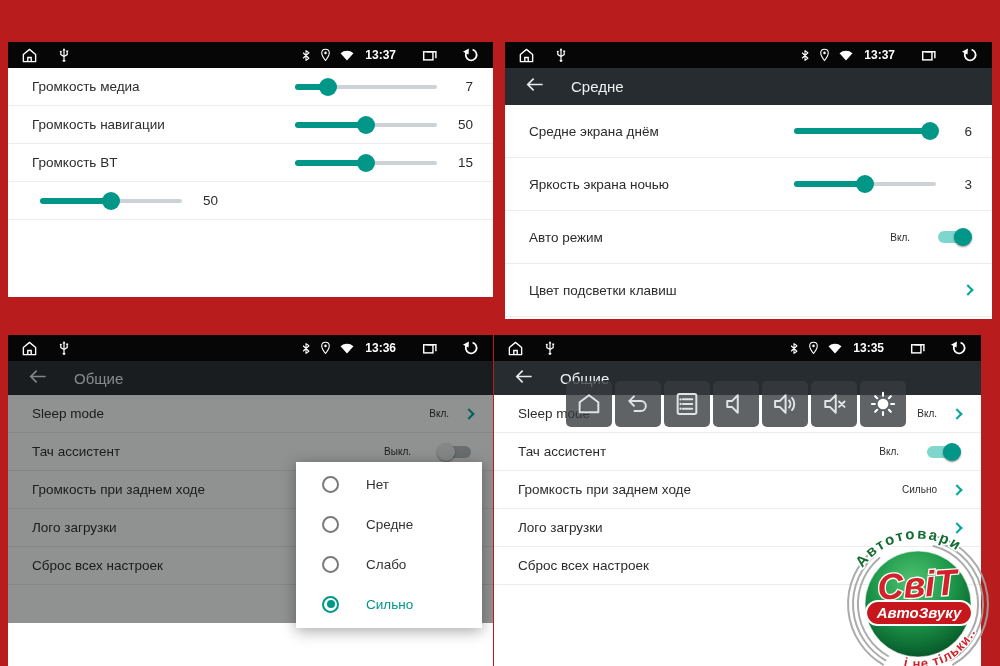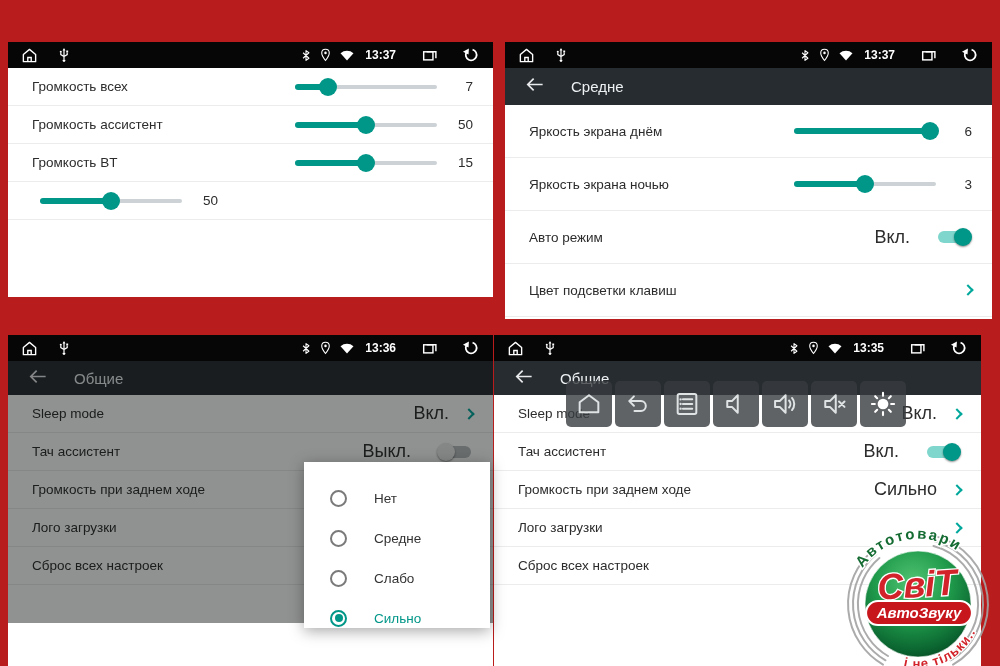--- a/index.html
+++ b/index.html
@@ -19,42 +19,42 @@
 
   
   .ab{height:37px;background:#272c31;display:flex;align-items:center;padding-left:21px;}
   .ab.short{height:34px;}
   .ab-title{color:#edf0f1;font-size:15px;margin-left:27px;}
 
   
   .row{display:flex;align-items:center;height:38px;padding:0 20px 0 24px;border-bottom:1px solid #ececec;background:#fff;}
   .row.tall{height:53px;}
   .lbl{font-size:13.5px;color:#2c2c2c;flex:1;white-space:nowrap;}
-  .val{font-size:18px;color:#2c2c2c;white-space:nowrap;}
+  .val{font-size:10px;color:#2c2c2c;white-space:nowrap;}
   .num{width:26px;text-align:right;font-size:13.5px;color:#2c2c2c;}
   .chev{width:8px;height:8px;border-top:2.4px solid var(--accent-bright);border-right:2.4px solid var(--accent-bright);transform:rotate(45deg);margin-left:16px;flex:0 0 auto;}
 
   
   .slider{position:relative;width:142px;height:18px;margin:0 10px 0 8px;flex:0 0 auto;}
   .sl-track{position:absolute;left:0;right:0;top:7px;height:4px;border-radius:2px;background:#ccd2d5;}
   .sl-fill{position:absolute;left:0;top:6px;height:6px;border-radius:3px;background:var(--accent);width:var(--pct,50%);}
   .sl-thumb{position:absolute;top:0;width:18px;height:18px;border-radius:50%;background:var(--accent);left:calc(var(--pct,50%) - 9px);}
 
   
   .toggle{position:relative;width:36px;height:20px;margin-left:26px;flex:0 0 auto;}
   .tg-track{position:absolute;left:2px;right:2px;top:4px;height:12px;border-radius:6px;background:#b9bdbf;}
   .tg-thumb{position:absolute;top:1px;left:0;width:18px;height:18px;border-radius:50%;background:#ececec;box-shadow:0 1px 2px rgba(0,0,0,.45);}
   .toggle.state-on .tg-track{background:#7ed6cc;}
   .toggle.state-on .tg-thumb{left:auto;right:0;background:var(--accent);}
 
   
   .scrim{position:absolute;left:0;top:26px;width:100%;height:262px;background:rgba(8,10,12,.45);z-index:2;}
 
   
-  .dialog{position:absolute;left:296px;top:127px;width:186px;height:166px;background:#fff;z-index:3;box-shadow:0 3px 14px rgba(0,0,0,.35);padding-top:16px;}
+  .dialog{position:absolute;left:288px;top:127px;width:186px;height:166px;background:#fff;z-index:3;box-shadow:0 3px 14px rgba(0,0,0,.35);padding-top:2px;}
   .dlg-item{display:flex;align-items:center;height:40px;padding-left:26px;gap:27px;}
   .radio{width:17px;height:17px;border-radius:50%;border:2px solid #7a7a7a;position:relative;flex:0 0 auto;}
   .dlg-item.state-true .radio{border-color:var(--accent);}
   .dlg-item.state-true .radio::after{content:"";position:absolute;inset:2.5px;border-radius:50%;background:var(--accent);}
   .dlg-lbl{font-size:13.5px;color:#333;}
   .dlg-item.state-true .dlg-lbl{color:var(--accent);}
 
   
   .toolbar{position:absolute;left:72px;top:46px;display:flex;gap:3px;z-index:4;}
   .tb-btn{width:46px;height:46px;border-radius:5px;background:rgba(56,60,64,.8);display:flex;align-items:center;justify-content:center;}
@@ -114,30 +114,30 @@
           </svg>
         </span>
       <span class="sb-ic sb-bk">
           <svg width="18" height="14" viewBox="0 0 20 16">
             <path d="M5 4.5 A6.2 6.2 0 1 0 11.8 1.9" fill="none" stroke="#fff" stroke-width="2"></path>
             <path d="M0.8 4.2 L7.6 0.6 L7.2 7.4 Z" fill="#fff"></path>
           </svg>
         </span>
     </div>
     <div class="row">
-      <span class="lbl">Громкость всех</span>
+      <span class="lbl">Громкость медиа</span>
       <div class="slider" style="--pct: 23%;">
         <div class="sl-track"></div>
         <div class="sl-fill"></div>
         <div class="sl-thumb"></div>
       </div>
       <span class="num">7</span>
     </div>
     <div class="row">
-      <span class="lbl">Громкость ассистент</span>
+      <span class="lbl">Громкость навигации</span>
       <div class="slider" style="--pct: 50%;">
         <div class="sl-track"></div>
         <div class="sl-fill"></div>
         <div class="sl-thumb"></div>
       </div>
       <span class="num">50</span>
     </div>
     <div class="row">
       <span class="lbl">Громкость BT</span>
       <div class="slider" style="--pct: 50%;">
@@ -205,21 +205,21 @@
           </svg>
         </span>
     </div>
     <div class="ab">
       <span><svg width="18" height="15" viewBox="0 0 20 16">
             <path d="M8.5 1.5 L2 8 L8.5 14.5 M2 8 H18.5" fill="none" stroke="#e8eaeb" stroke-width="1.9"></path>
           </svg></span>
       <span class="ab-title">Средне</span>
     </div>
     <div class="row tall">
-      <span class="lbl">Яркость экрана днём</span>
+      <span class="lbl">Средне экрана днём</span>
       <div class="slider" style="--pct: 96%;">
         <div class="sl-track"></div>
         <div class="sl-fill"></div>
         <div class="sl-thumb"></div>
       </div>
       <span class="num">6</span>
     </div>
     <div class="row tall">
       <span class="lbl">Яркость экрана ночью</span>
       <div class="slider" style="--pct: 50%;">

